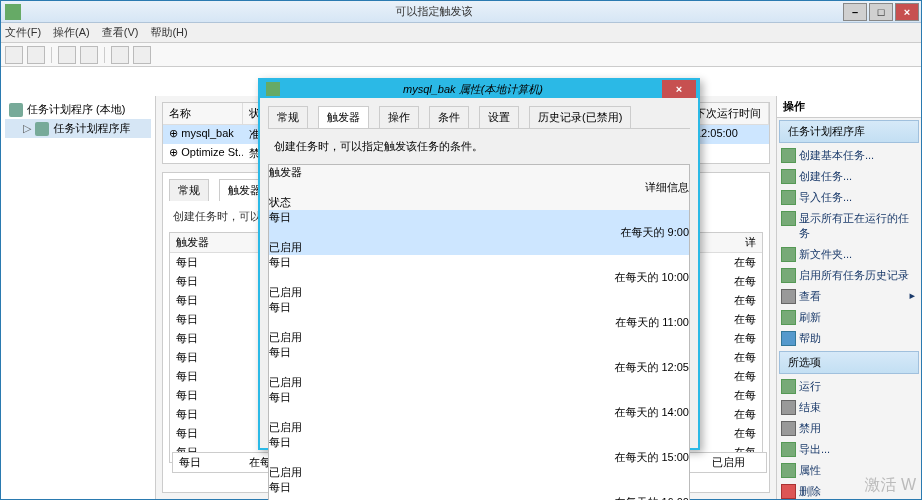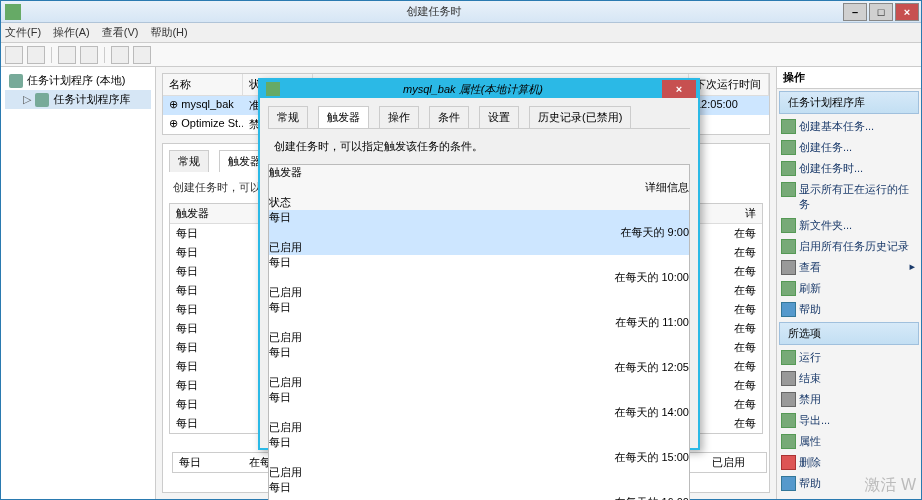--- a/index.html
+++ b/index.html
@@ -12,21 +12,21 @@
 .winbtn { width: 24px; height: 18px; border: 1px solid #888; margin-right: 2px; display: flex; align-items: center; justify-content: center; background: #d0d0d0; font-weight: bold; }
 .winbtn.close { background: #c75050; color: #fff; }
 
 .menubar { height: 20px; background: #f0f0f0; display: flex; align-items: center; padding: 0 4px; border-bottom: 1px solid #ccc; }
 .menubar span { margin-right: 12px; color: #333; cursor: default; }
 
 .toolbar { height: 24px; background: #f8f8f8; display: flex; align-items: center; padding: 0 4px; gap: 4px; border-bottom: 1px solid #ccc; }
 .tbico { width: 18px; height: 18px; border: 1px solid #bbb; background: #eee; }
 .tbsep { width: 1px; height: 16px; background: #ccc; margin: 0 2px; }
 
-.body3 { flex: 1; display: flex; min-height: 0; }
+.body3 { flex: 1; display: flex; min-height: 0; margin-top: 29px; }
 .leftpane { width: 155px; border-right: 1px solid #ccc; background: #fff; padding: 4px; }
 .treeitem { padding: 2px 4px; display: flex; align-items: center; gap: 4px; }
 .treeitem.sel { background: #d6e6f5; }
 .treeico { width: 14px; height: 14px; background: #7a9; border-radius: 2px; }
 
 .midpane { flex: 1; background: #f4f4f4; padding: 6px; display: flex; flex-direction: column; min-width: 0; }
 .tasklist { background: #fff; border: 1px solid #ccc; }
 .tasklist .hdr { display: flex; background: #f7f7f7; border-bottom: 1px solid #ddd; }
 .tasklist .hdr div { padding: 3px 6px; border-right: 1px solid #ddd; }
 .tasklist .row { display: flex; }
@@ -67,21 +67,21 @@
 .dialog .drow.sel { background: #cde6ff; }
 
 .watermark { position: absolute; right: 6px; bottom: 4px; color: #bbb; font-size: 16px; }
 </style>
 </head>
 <body>
 
 <div class="mainwin">
   <div class="titlebar">
     <span style="width:16px;height:16px;background:#6a6;margin:0 4px;"></span>
-    <span class="title">创建任务时</span>
+    <span class="title">可以指定触发该</span>
     <div class="winbtn">–</div>
     <div class="winbtn">□</div>
     <div class="winbtn close">×</div>
   </div>
 
   <div class="menubar">
     <span>文件(F)</span>
     <span>操作(A)</span>
     <span>查看(V)</span>
     <span>帮助(H)</span>
@@ -197,21 +197,21 @@
         </div>
       </div>
     </div>
 
     <div class="rightpane">
       <div class="acthdr">操作</div>
       <div class="actsection">任务计划程序库</div>
       <div id="acts1">
           <div class="actitem ">创建基本任务...</div>
           <div class="actitem ">创建任务...</div>
-          <div class="actitem ">创建任务时...</div>
+          <div class="actitem ">导入任务...</div>
           <div class="actitem ">显示所有正在运行的任务</div>
           <div class="actitem ">新文件夹...</div>
           <div class="actitem ">启用所有任务历史记录</div>
           <div class="actitem gray">查看 <span style="float:right">▸</span></div>
           <div class="actitem ">刷新</div>
           <div class="actitem blue">帮助</div>
         </div>
       <div class="actsection">所选项</div>
       <div id="acts2">
           <div class="actitem ">运行</div>

